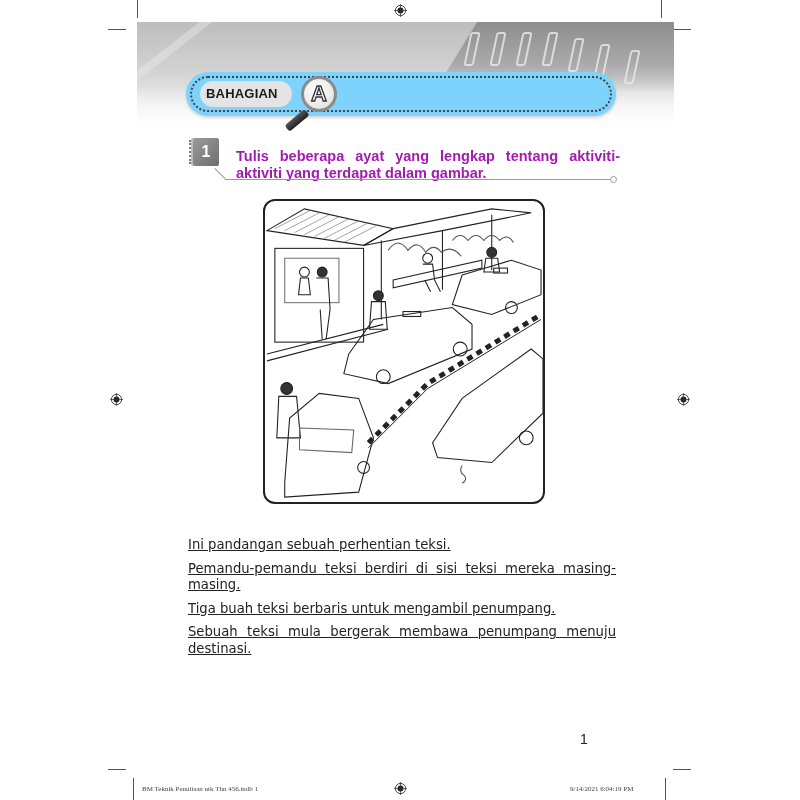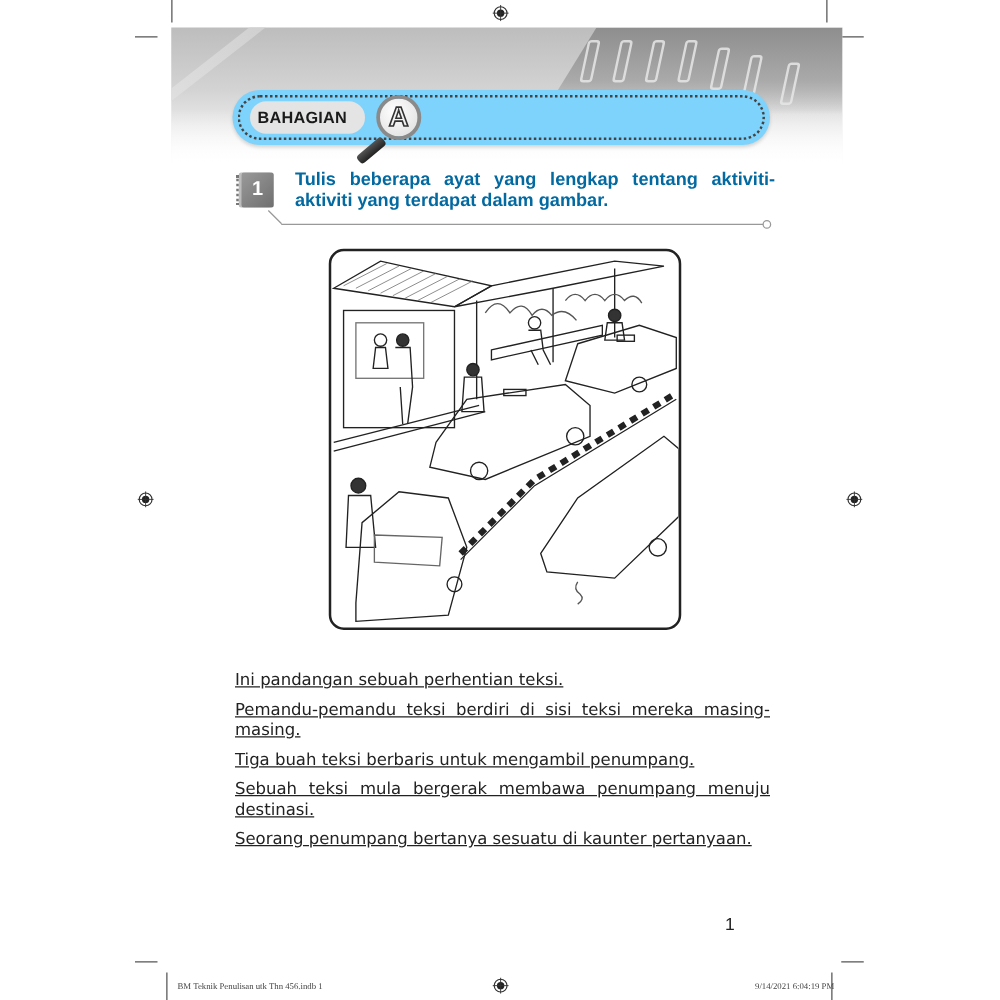--- a/index.html
+++ b/index.html
@@ -82,23 +82,23 @@
       background: linear-gradient(135deg,#9a9a9a,#6f6f6f); border-radius: 2px;
       box-shadow: -2px 0 0 #bdbdbd;
       color: #fff; font-family: "Liberation Sans", sans-serif; font-weight: bold; font-size: 16px;
       display: flex; align-items: center; justify-content: center;
     }
     .qnum::before {
       content: ""; position: absolute; left: -4px; top: 2px; bottom: 2px; width: 3px;
       border-left: 2px dotted #777;
     }
     .qtext {
-      position: absolute; left: 236px; top: 136px; width: 384px;
+      position: absolute; left: 236px; top: 148px; width: 384px;
       font-family: "Liberation Sans", sans-serif; font-weight: bold; font-size: 14.5px;
-      line-height: 17px; color: #0369a1; text-align: justify; text-align-last: left;
+      line-height: 17px; color: #a21caf; text-align: justify; text-align-last: left;
     }
     .qline {
       position: absolute; left: 225px; top: 179px; width: 386px; height: 1px; background: #999;
     }
     .qline-diag {
       position: absolute; left: 215px; top: 168px; width: 15px; height: 1px; background: #999;
       transform: rotate(45deg); transform-origin: left top;
     }
     .qline-end {
       position: absolute; left: 610px; top: 176px; width: 7px; height: 7px;
@@ -261,19 +261,18 @@
       <circle cx="100" cy="270" r="6"></circle>
     </g>
   </svg>
 </div>
 
 <div class="answers">
   <p>Ini pandangan sebuah perhentian teksi.</p>
   <p>Pemandu-pemandu teksi berdiri di sisi teksi mereka masing-masing.</p>
   <p>Tiga buah teksi berbaris untuk mengambil penumpang.</p>
   <p>Sebuah teksi mula bergerak membawa penumpang menuju destinasi.</p>
-  <p>Seorang penumpang bertanya sesuatu di kaunter pertanyaan.</p>
 </div>
 
 <div class="page-number">1</div>
 
 <div class="slug" style="left:142px;">BM Teknik Penulisan utk Thn 456.indb   1</div>
-<div class="slug" style="left:604px;">9/14/2021   6:04:19 PM</div>
+<div class="slug" style="left:570px;">9/14/2021   6:04:19 PM</div>
 
 </body></html>

